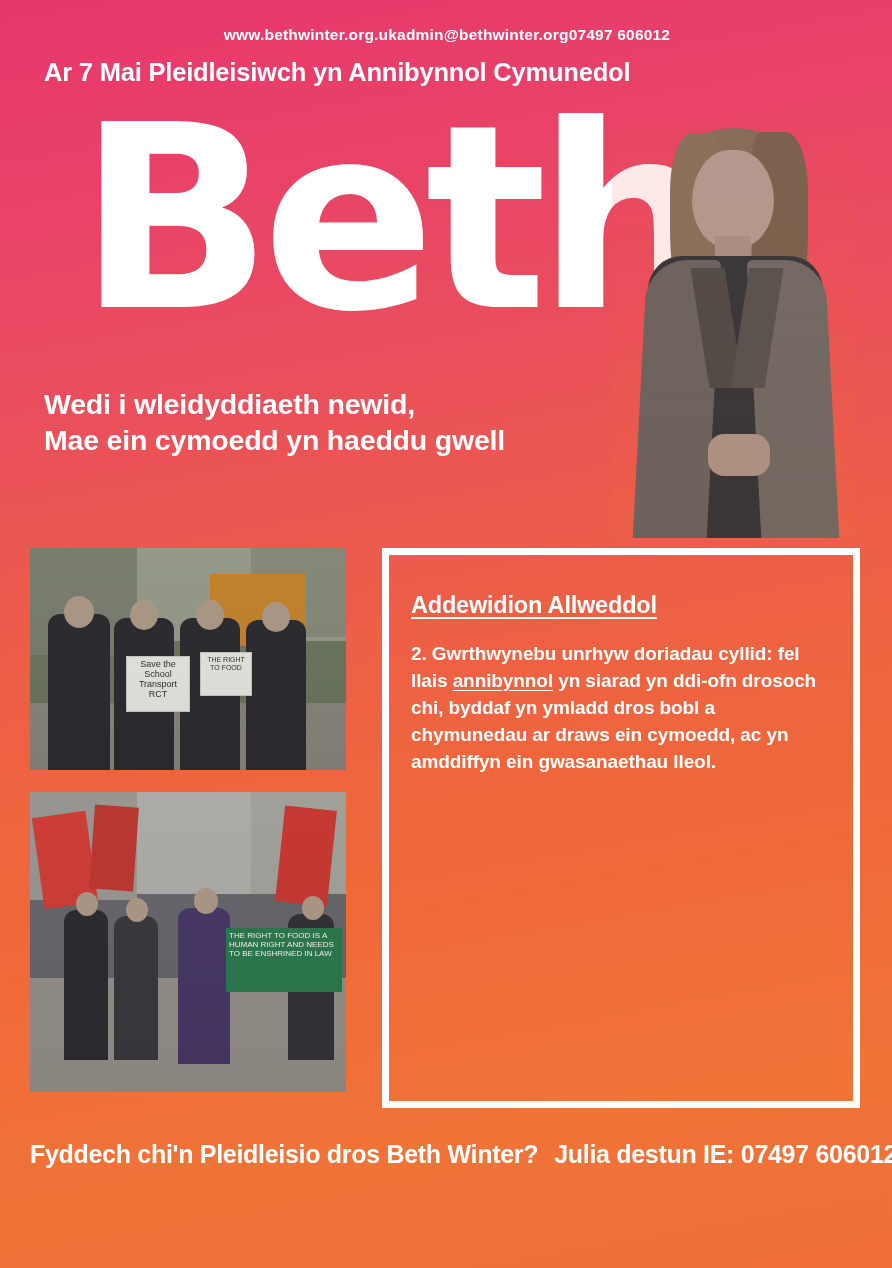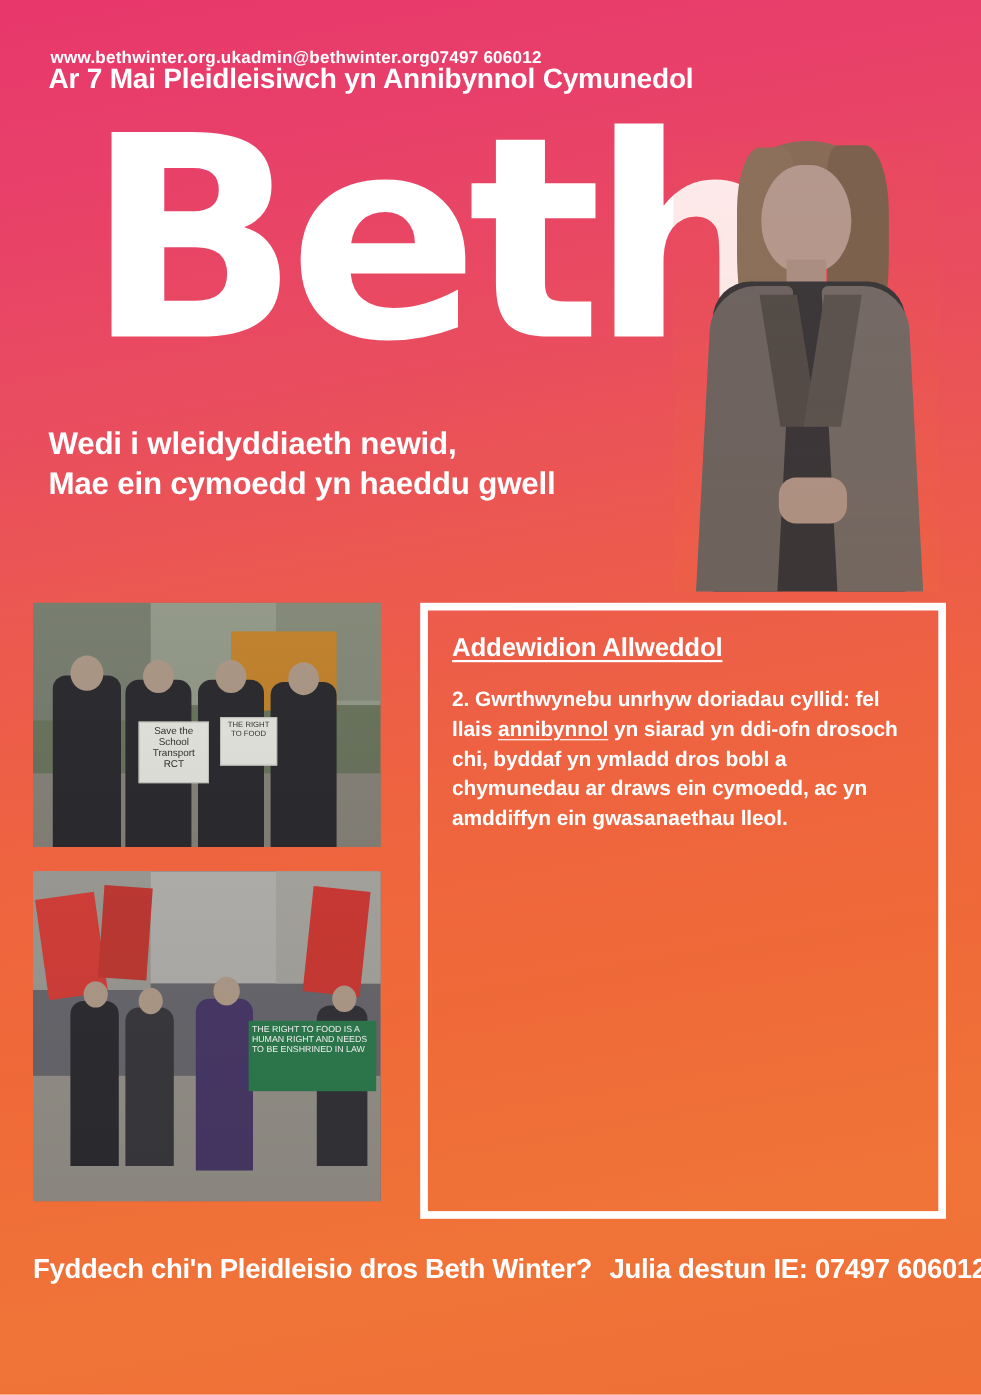--- a/index.html
+++ b/index.html
@@ -18,23 +18,23 @@
         #ec5a4e 42%,
         #ee6340 55%,
         #ef6a38 70%,
         #f07338 85%,
         #ef6f36 100%);
     overflow: hidden;
   }
   
   .contact-bar {
     position: absolute;
-    top: 44px; left: 46px; right: 44px;
+    top: 26px; left: 46px; right: 44px;
     display: flex;
-    justify-content: flex-start;
+    justify-content: center;
     align-items: baseline;
     color: #ffffff;
     font-weight: bold;
     font-size: 15.5px;
     letter-spacing: 0.2px;
   }
   .contact-bar .website { }
   .contact-bar .email { }
   .contact-bar .phone { }
 
@@ -209,21 +209,21 @@
     position:absolute; inset:0;
     background: linear-gradient(180deg, rgba(0,0,0,0.04), rgba(0,0,0,0.10));
   }
 
   
   .pledges {
     position: absolute;
     left: 382px; top: 548px;
     width: 478px; height: 560px;
     border: 7px solid #ffffff;
-    padding: 20px 22px 16px 22px;
+    padding: 37px 22px 16px 22px;
     color: #ffffff;
   }
   .pledges h2 {
     font-size: 23.5px;
     font-weight: bold;
     text-decoration: underline;
     text-underline-offset: 4px;
     margin-bottom: 22px;
     letter-spacing: -0.2px;
   }

